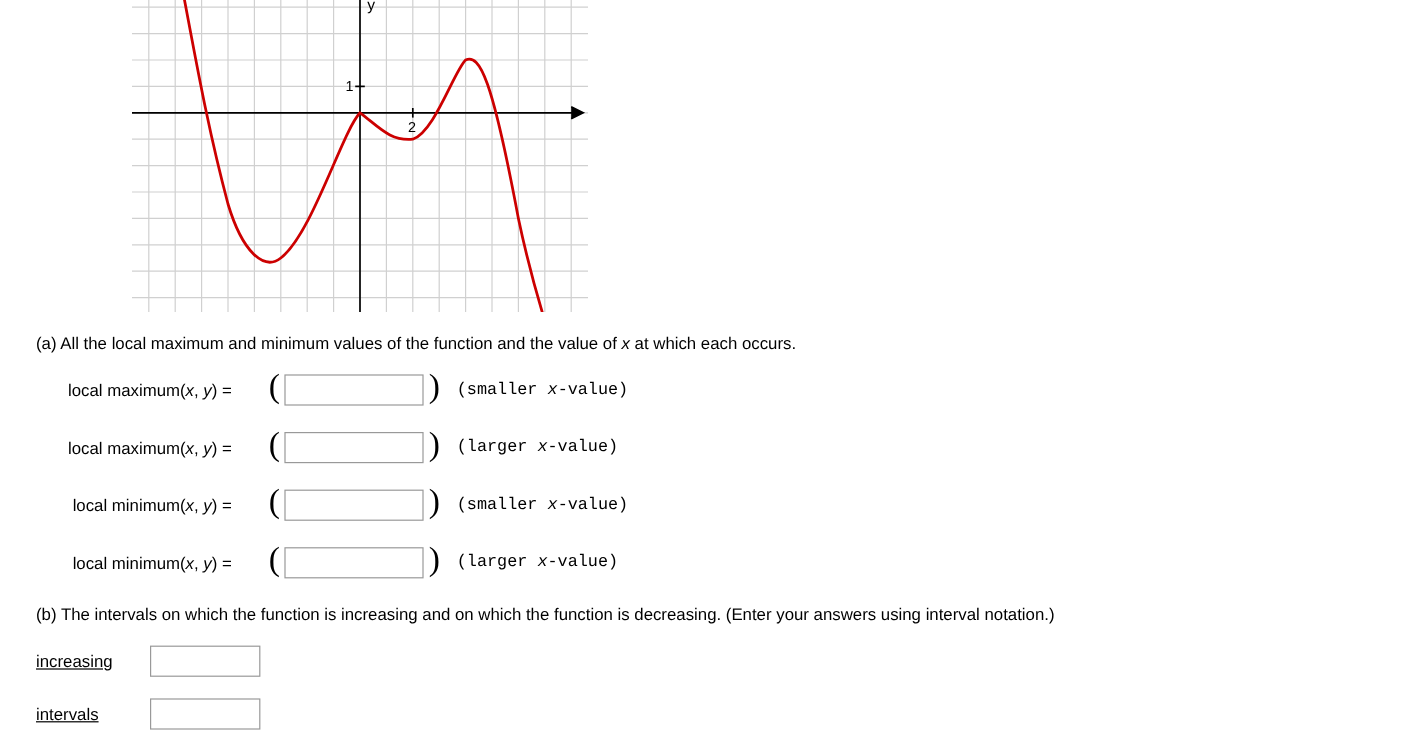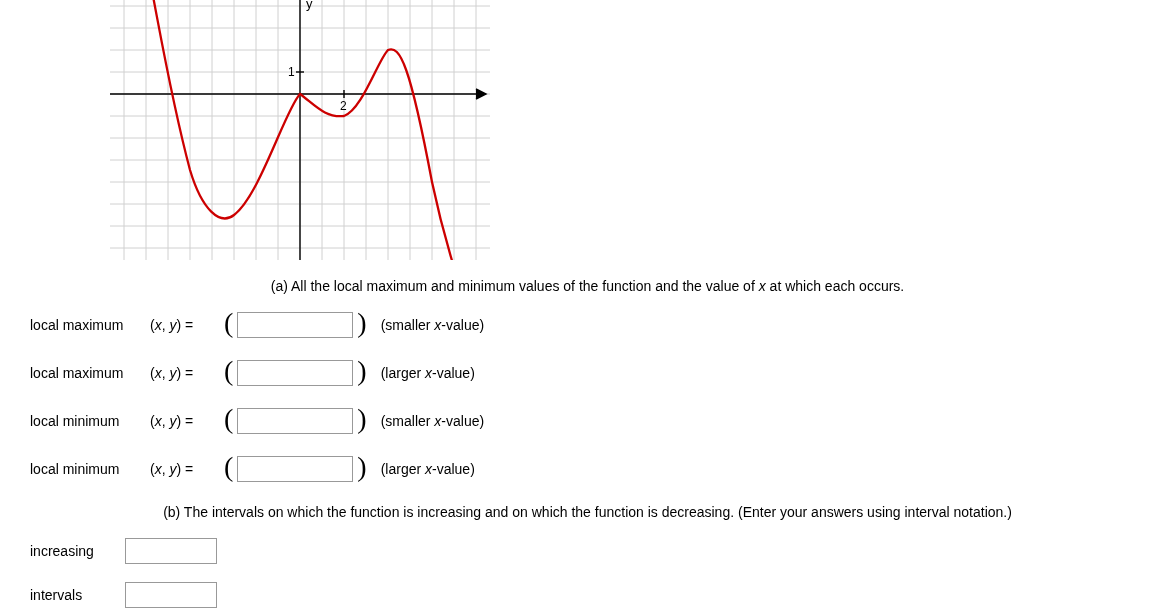--- a/index.html
+++ b/index.html
@@ -10,29 +10,29 @@
     padding: 0 30px 30px 30px;
     width: 1175px;
     box-sizing: border-box;
   }
   .graph-container {
     margin-left: 80px;
     margin-bottom: 15px;
   }
   .question {
     margin: 10px 0 18px 0;
-    text-align: center;
   }
   .row {
     display: flex;
     align-items: center;
     margin-bottom: 22px;
   }
   .row .label {
     width: 120px;
+    text-align: right;
   }
   .row .eq {
     width: 70px;
     font-style: italic;
   }
   .paren {
     font-size: 28px;
     font-family: "Times New Roman", serif;
     line-height: 0;
     position: relative;
@@ -43,31 +43,33 @@
     width: 110px;
     height: 22px;
     border: 1px solid #999;
     background: #fff;
   }
   .narrow .input-box {
     width: 86px;
   }
   .hint {
     margin-left: 10px;
+    font-family: Liberation Mono, monospace;
   }
   .ital-x {
     font-style: italic;
   }
   .partb-row {
     display: flex;
     align-items: center;
     margin-bottom: 18px;
   }
   .partb-row .label2 {
     width: 95px;
+    text-decoration: underline;
   }
 </style>
 </head>
 <body>
 
 <div class="graph-container">
 <svg width="380" height="260" viewBox="0 0 380 260">
 
   <g stroke="#d0d0d0" stroke-width="1">
 

